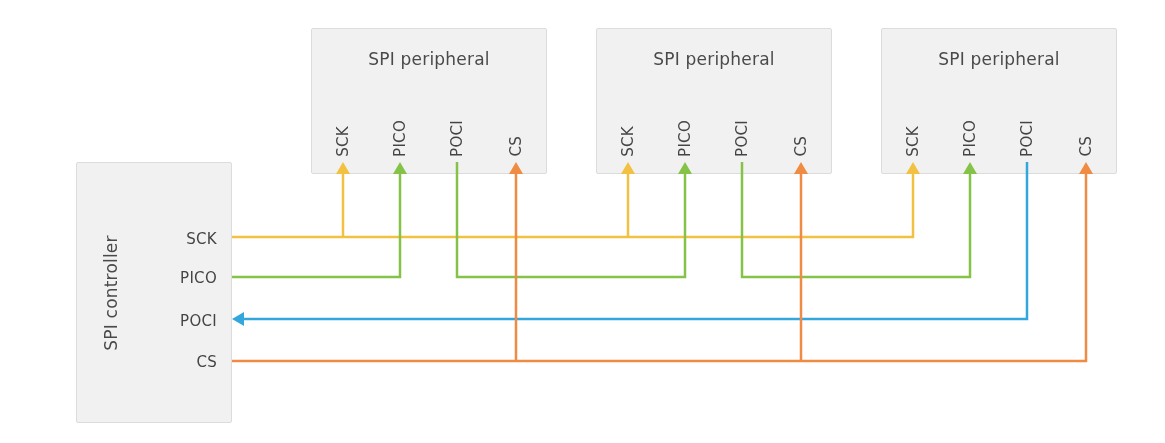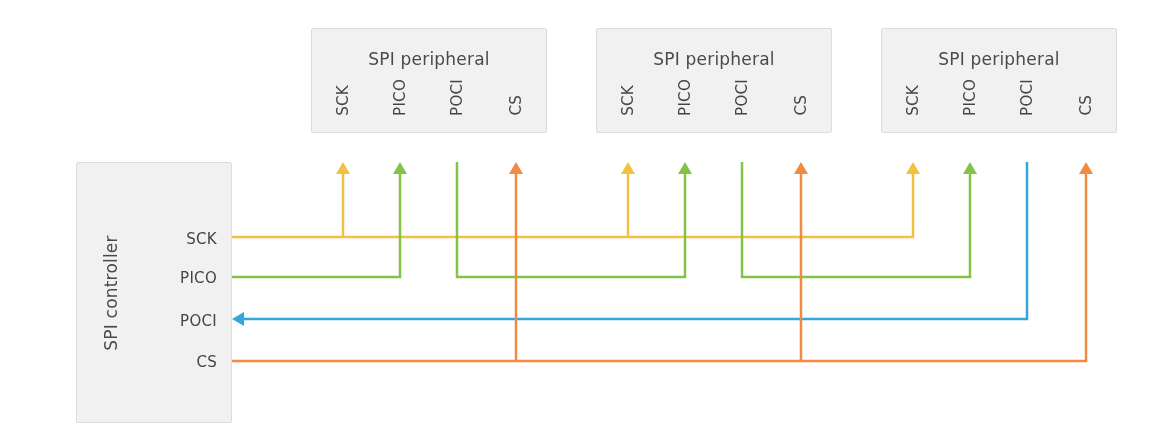--- a/index.html
+++ b/index.html
@@ -13,21 +13,21 @@
     overflow: hidden;
   }
   .box {
     position: absolute;
     background: #f1f1f1;
     border: 1px solid #dcdcdc;
     border-radius: 2px;
     box-sizing: border-box;
   }
   .controller { left: 76px; top: 162px; width: 156px; height: 261px; }
-  .peripheral { top: 28px; width: 236px; height: 105px; }
+  .peripheral { top: 28px; width: 236px; height: 146px; }
   .peripheral.p1 { left: 311px; }
   .peripheral.p2 { left: 596px; }
   .peripheral.p3 { left: 881px; }
   .peripheral-title {
     position: absolute;
     left: 0; right: 0; top: 20px;
     text-align: center;
     font-size: 17px;
     letter-spacing: 0.2px;
     color: #4a4a4a;

